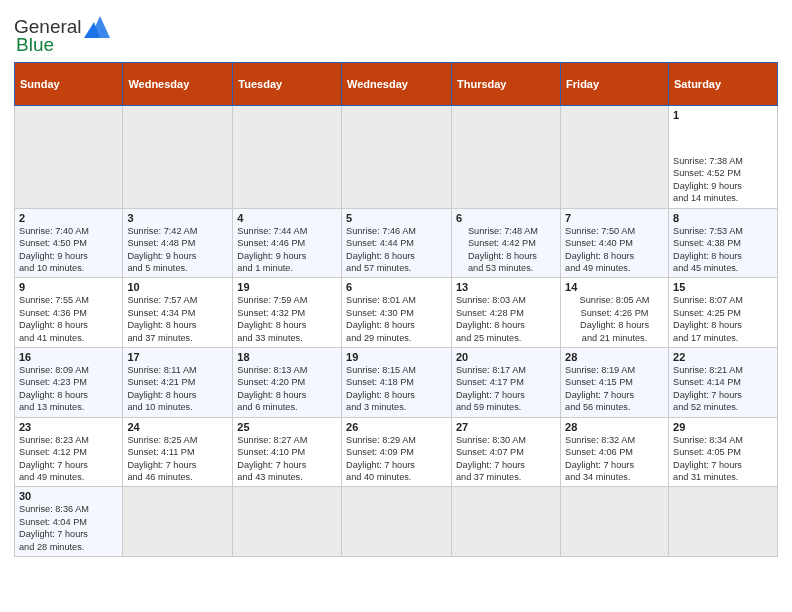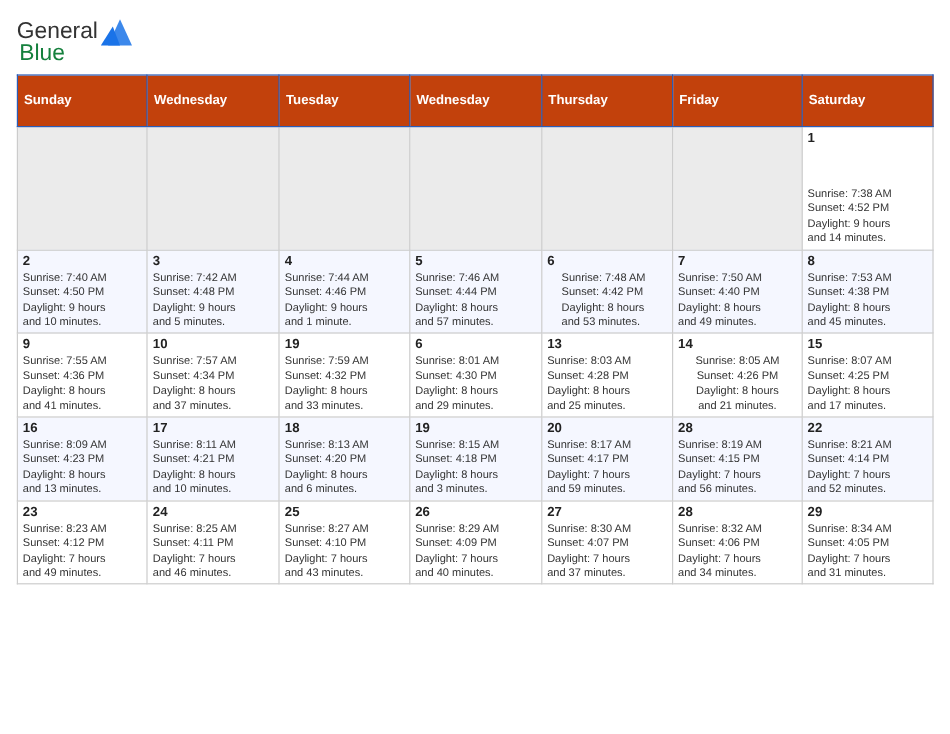--- a/index.html
+++ b/index.html
@@ -335,15 +335,30 @@
 and 34 minutes.</div>
           </td>
           <td>
             <div class="day-number">29</div>
             <div class="day-info" style="white-space: pre-line;">Sunrise: 8:34 AM
 Sunset: 4:05 PM
 Daylight: 7 hours
 and 31 minutes.</div>
           </td>
         </tr>
+        <tr>
+          <td>
+            <div class="day-number">30</div>
+            <div class="day-info" style="white-space: pre-line;">Sunrise: 8:36 AM
+Sunset: 4:04 PM
+Daylight: 7 hours
+and 28 minutes.</div>
+          </td>
+          <td class="empty"></td>
+          <td class="empty"></td>
+          <td class="empty"></td>
+          <td class="empty"></td>
+          <td class="empty"></td>
+          <td class="empty"></td>
+        </tr>
       </tbody>
   </table>
 </div>
 
 </body></html>

